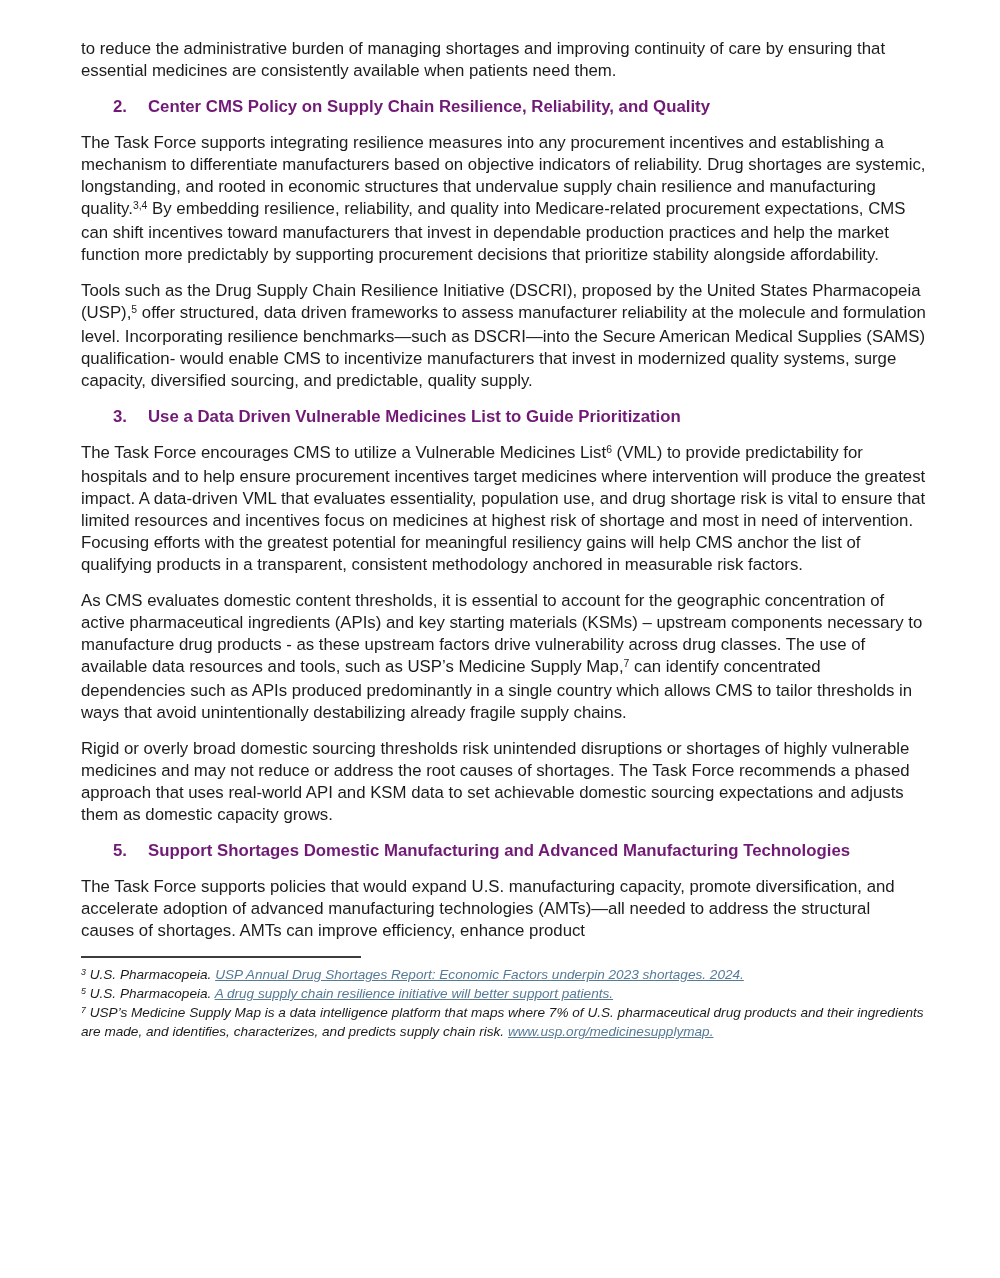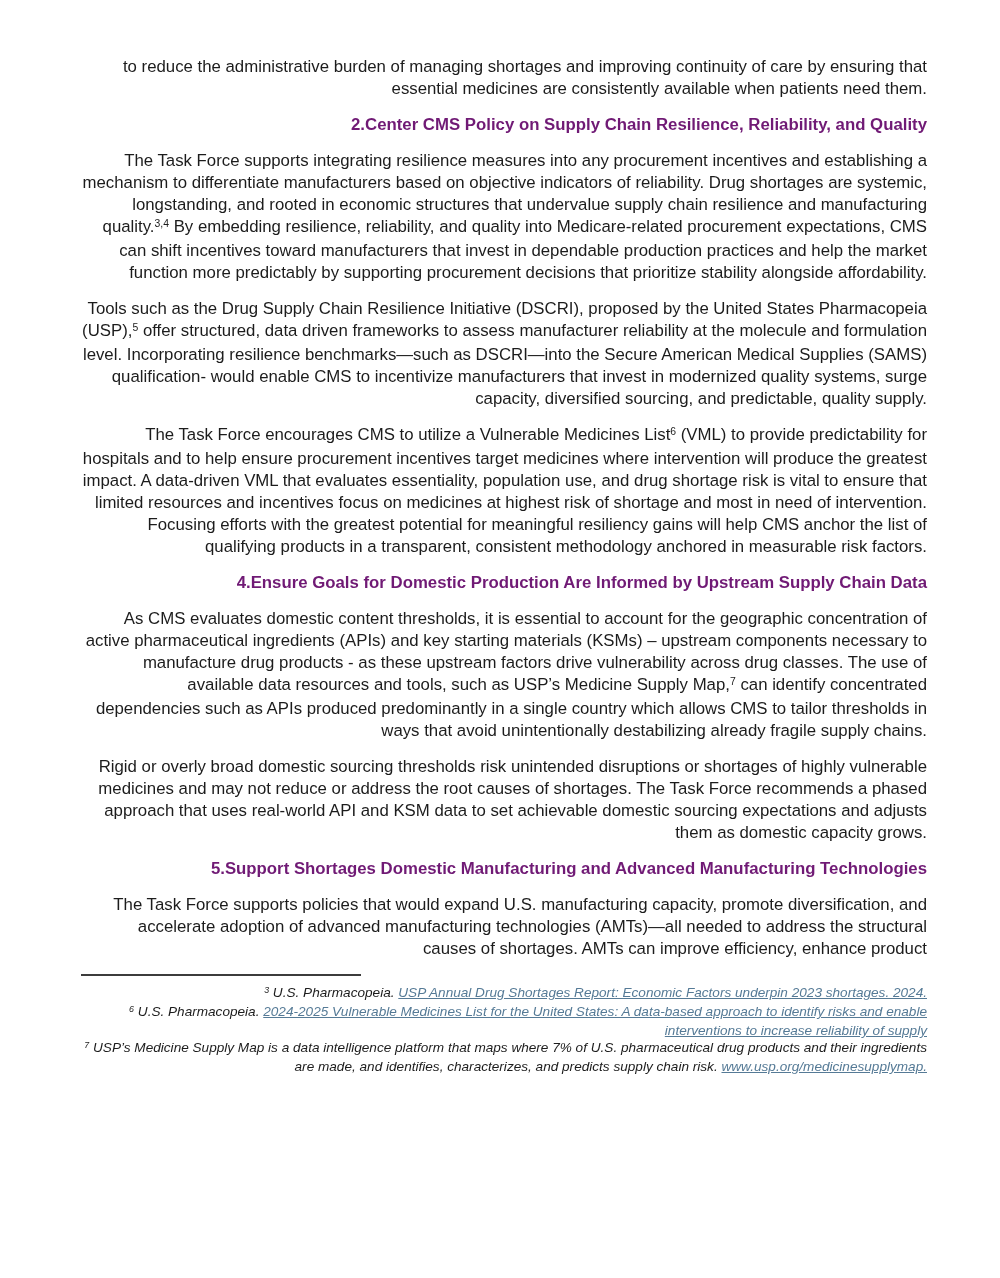--- a/index.html
+++ b/index.html
@@ -10,23 +10,22 @@
     height: 1278px;
     margin: 0 auto;
     background: #ffffff;
     font-family: "Liberation Sans", "DejaVu Sans", sans-serif;
     color: #1c1c1c;
     overflow: hidden;
   }
   .content {
     position: absolute;
     left: 81px;
-    top: 56px;
+    top: 38px;
     width: 846px;
-    text-align: right;
   }
   .paragraph {
     font-size: 16.8px;
     line-height: 22px;
     margin-bottom: 14px;
     color: #1c1c1c;
   }
   .section-heading {
     font-size: 16.8px;
     line-height: 22px;
@@ -74,29 +73,29 @@
 </head>
 <body>
 
 <div class="page">
   <div class="content">
     <div>
         <div class="paragraph"><span>to reduce the administrative burden of managing shortages and improving continuity of care by ensuring that essential medicines are consistently available when patients need them.</span></div>
         <div class="section-heading"><span class="heading-number">2.</span><span>Center CMS Policy on Supply Chain Resilience, Reliability, and Quality</span></div>
         <div class="paragraph"><span class="bold">The Task Force supports integrating resilience measures into any procurement incentives and establishing a mechanism to differentiate manufacturers based on objective indicators of reliability.</span><span> Drug shortages are systemic, longstanding, and rooted in economic structures that undervalue supply chain resilience and manufacturing quality.</span><span class="sup">3,4</span><span> By embedding resilience, reliability, and quality into Medicare-related procurement expectations, CMS can shift incentives toward manufacturers that invest in dependable production practices and help the market function more predictably by supporting procurement decisions that prioritize stability alongside affordability.</span></div>
         <div class="paragraph"><span>Tools such as the Drug Supply Chain Resilience Initiative (DSCRI), proposed by the United States Pharmacopeia (USP),</span><span class="sup">5</span><span> offer structured, data driven frameworks to assess manufacturer reliability at the molecule and formulation level. Incorporating resilience benchmarks—such as DSCRI—into the Secure American Medical Supplies (SAMS) qualification- would enable CMS to incentivize manufacturers that invest in modernized quality systems, surge capacity, diversified sourcing, and predictable, quality supply.</span></div>
+        <div class="section-heading"><span class="heading-number">3.</span><span>Use a Data Driven Vulnerable Medicines List to Guide Prioritization</span></div>
         <div class="paragraph"><span class="bold">The Task Force encourages CMS to utilize a Vulnerable Medicines List</span><span class="bold sup">6</span><span class="bold"> (VML) to provide predictability for hospitals and to help ensure procurement incentives target medicines where intervention will produce the greatest impact.</span><span> A data-driven VML that evaluates essentiality, population use, and drug shortage risk is vital to ensure that limited resources and incentives focus on medicines at highest risk of shortage and most in need of intervention. Focusing efforts with the greatest potential for meaningful resiliency gains will help CMS anchor the list of qualifying products in a transparent, consistent methodology anchored in measurable risk factors.</span></div>
-        <div class="section-heading"><span class="heading-number">4.</span><span>Ensure Goals for Domestic Production Are Informed by Upstream Supply Chain Data</span></div>
         <div class="paragraph"><span>As CMS evaluates domestic content thresholds, it is essential to account for the geographic concentration of active pharmaceutical ingredients (APIs) and key starting materials (KSMs) – upstream components necessary to manufacture drug products - as these upstream factors drive vulnerability across drug classes. The use of available data resources and tools, such as USP’s Medicine Supply Map,</span><span class="sup">7</span><span> can identify concentrated dependencies such as APIs produced predominantly in a single country which allows CMS to tailor thresholds in ways that avoid unintentionally destabilizing already fragile supply chains.</span></div>
         <div class="paragraph"><span>Rigid or overly broad domestic sourcing thresholds risk unintended disruptions or shortages of highly vulnerable medicines and may not reduce or address the root causes of shortages. </span><span class="bold">The Task Force recommends a phased approach that uses real-world API and KSM data to set achievable domestic sourcing expectations and adjusts them as domestic capacity grows.</span></div>
         <div class="section-heading"><span class="heading-number">5.</span><span>Support Shortages Domestic Manufacturing and Advanced Manufacturing Technologies</span></div>
         <div class="paragraph"><span class="bold">The Task Force supports policies that would expand U.S. manufacturing capacity, promote diversification, and accelerate adoption of advanced manufacturing technologies (AMTs)—all needed to address the structural causes of shortages.</span><span> AMTs can improve efficiency, enhance product</span></div>
       </div>
     <div class="footnotes">
       <div class="footnote-separator"></div>
       <div>
           <div class="footnote"><span class="fn-num">3</span> <span>U.S. Pharmacopeia. </span><a class="doc-link" href="#">USP Annual Drug Shortages Report: Economic Factors underpin 2023 shortages. 2024.</a></div>
-          <div class="footnote"><span class="fn-num">6</span> <span>U.S. Pharmacopeia. </span><a class="doc-link" href="#">2024-2025 Vulnerable Medicines List for the United States: A data-based approach to identify risks and enable interventions to increase reliability of supply</a></div>
+          <div class="footnote"><span class="fn-num">5</span> <span>U.S. Pharmacopeia. </span><a class="doc-link" href="#">A drug supply chain resilience initiative will better support patients.</a></div>
           <div class="footnote"><span class="fn-num">7</span> <span>USP’s Medicine Supply Map is a data intelligence platform that maps where 7% of U.S. pharmaceutical drug products and their ingredients are made, and identifies, characterizes, and predicts supply chain risk. </span><a class="doc-link" href="#">www.usp.org/medicinesupplymap.</a></div>
         </div>
     </div>
   </div>
 </div>
 
 </body></html>

